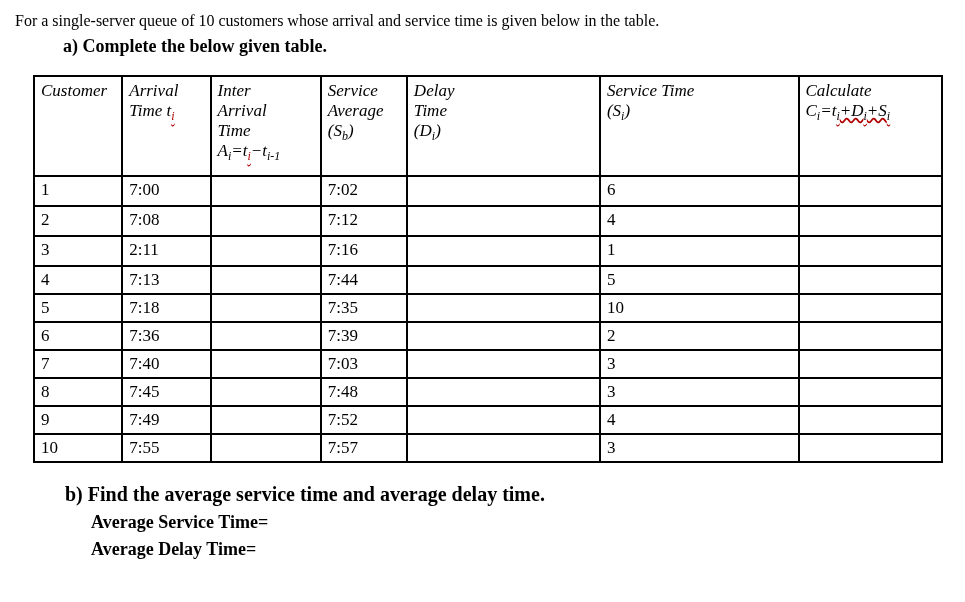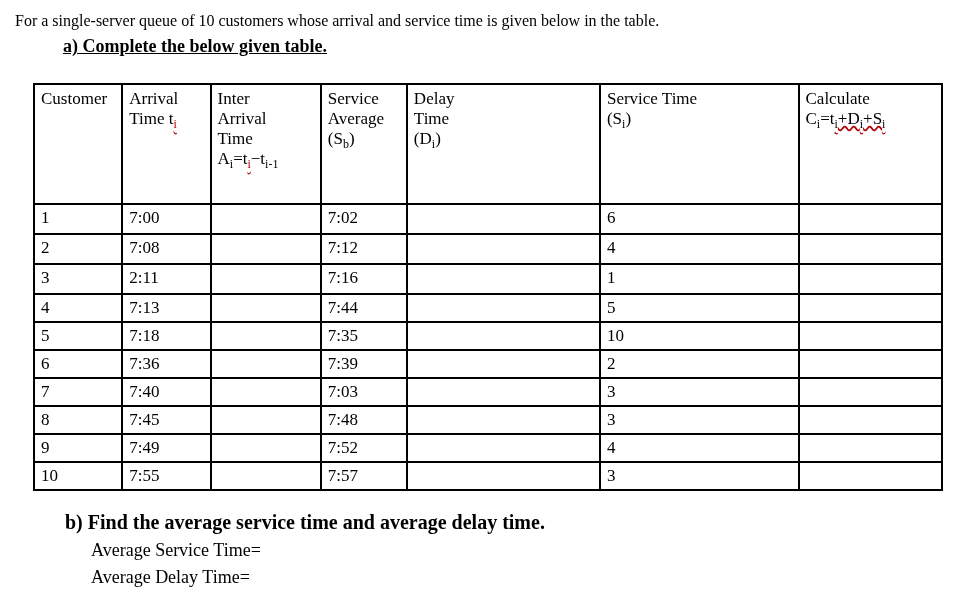--- a/index.html
+++ b/index.html
@@ -17,22 +17,21 @@
     }
     .intro {
       font-size: 16px;
       line-height: 1.4;
       margin-bottom: 4px;
     }
     .part-a {
       font-size: 18px;
       font-weight: bold;
       margin-left: 48px;
-      margin-bottom: 26px;
-      text-decoration: underline;
+      margin-bottom: 18px;
     }
     table {
       border-collapse: collapse;
       width: 910px;
       margin-left: 18px;
       table-layout: fixed;
     }
     th, td {
       border: 2px solid #000;
       text-align: left;
@@ -47,21 +46,22 @@
     }
     .col-customer { width: 80px; }
     .col-arrival { width: 80px; }
     .col-inter { width: 100px; }
     .col-begins { width: 78px; }
     .col-delay { width: 175px; }
     .col-service { width: 180px; }
     .col-calc { width: 130px; }
     thead th {
       padding: 4px 6px 4px 6px;
-      height: 120px;
+      height: 100px;
+      font-style: italic;
     }
     .header-main {
       display: block;
     }
     .header-sub {
       display: block;
     }
     .cursor {
       color: #b00000;
       text-decoration: underline wavy #b00000;
@@ -78,21 +78,21 @@
     .part-b {
       margin-top: 16px;
       margin-left: 50px;
       font-size: 20px;
       font-weight: bold;
       line-height: 1.5;
     }
     .part-b-sub {
       margin-left: 76px;
       font-size: 18px;
-      font-weight: normal;
+      font-weight: bold;
       line-height: 1.5;
     }
     .row1 td, .row2 td, .row3 td {
       height: 30px;
     }
     .wavy {
       text-decoration: underline wavy #b00000;
       text-decoration-skip-ink: none;
     }
   </style>

